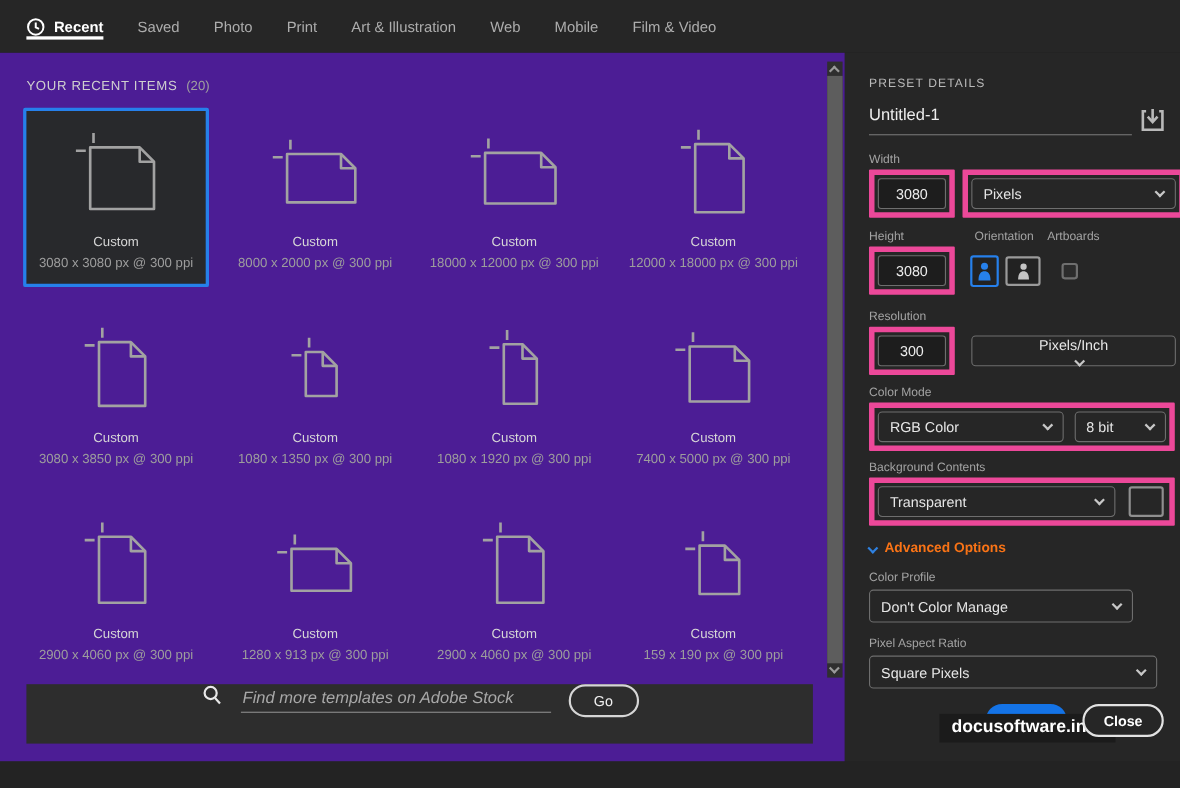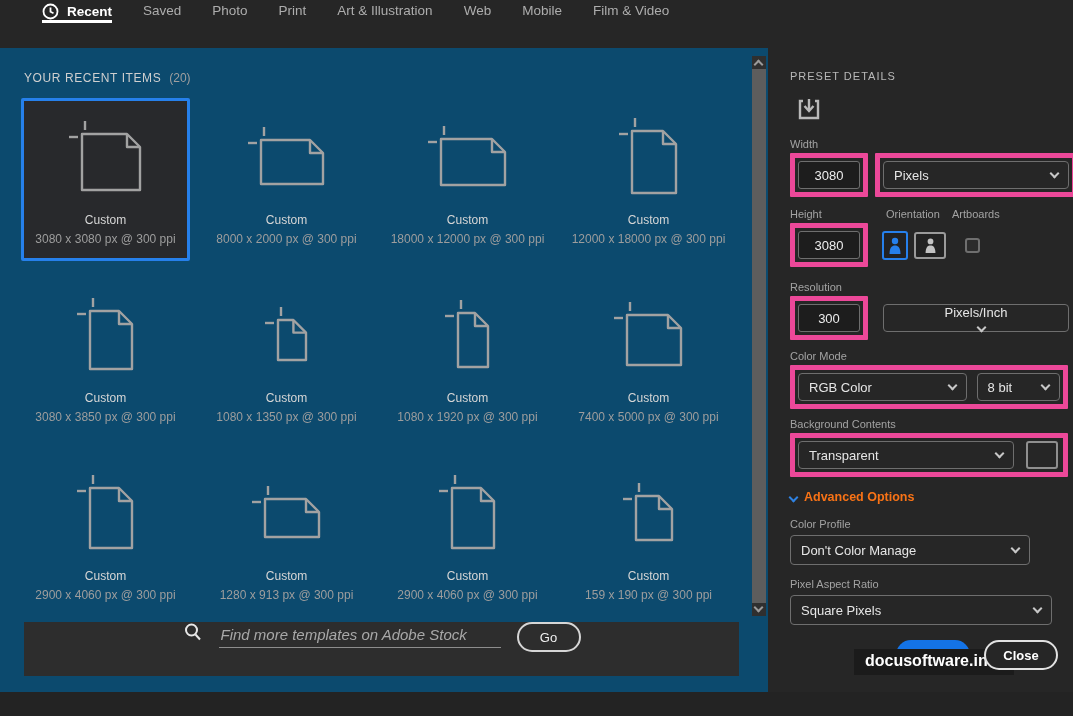--- a/index.html
+++ b/index.html
@@ -8,30 +8,30 @@
   .app { position:relative; width:1073px; height:716px; }
 
   
   .titlebar { height:24px; background:#f4f4f6; display:flex; align-items:center;
               padding:0 10px; position:relative; }
   .titlebar .t-text { font-size:12px; color:#2b2b2b; }
   .titlebar .x { position:absolute; right:10px; top:3px; width:16px; height:16px;
                  color:#333; font-size:15px; line-height:16px; text-align:center; cursor:pointer; }
 
   
-  .tabbar { height:48px; background:#262626; display:flex; align-items:flex-start;
-            padding-left:42px; }
+  .tabbar { height:48px; background:#262626; display:flex; align-items:center;
+            padding-left:24px; }
   .tab { display:flex; align-items:center; gap:8px; margin-right:31px; font-size:13.5px;
          color:#adadad; border-bottom:3px solid transparent; padding-top:3px; cursor:pointer; }
   .tab.active { color:#ffffff; border-bottom-color:#ffffff; font-weight:bold; }
   .tab svg { display:block; }
 
   
   .main { position:relative; display:flex; height:644px; }
-  .leftpane { position:relative; width:768px; height:644px; background:#0c4a6e; }
+  .leftpane { position:relative; width:768px; height:644px; background:#4c1d95; }
   .rightpane { position:relative; width:305px; height:644px; background:#262626; }
 
   
   .section-head { margin:23px 0 0 24px; font-size:12px; letter-spacing:.6px; color:#cfcfcf; }
   .section-head .cnt { color:#9f9f9f; margin-left:4px; letter-spacing:0; }
   .grid { margin:13px 0 0 21px; display:grid; grid-template-columns:repeat(4,169px);
           column-gap:12px; row-gap:15px; }
   .tile { height:163px; border:3px solid transparent; border-radius:2px; display:flex;
           flex-direction:column; align-items:center; cursor:pointer; }
   .tile.selected { border-color:#2680eb; background:#28292c; }
@@ -328,20 +328,21 @@
         <input type="text" placeholder="Find more templates on Adobe Stock" style="">
         <button class="go-btn">Go</button>
       </div>
     </div>
 
     <div class="rightpane">
       <div class="rp-in">
         <div class="rp-head">PRESET DETAILS</div>
 
         <div class="name-row">
+          <div class="name-box">Untitled-1</div>
           <svg class="save-ic" width="26" height="26" viewBox="0 0 26 26">
             <path d="M7 5 H4 V22 H22 V5 H19" fill="none" stroke="#b9b9b9" stroke-width="2.4"></path>
             <line x1="13" y1="3" x2="13" y2="14" stroke="#b9b9b9" stroke-width="2.4"></line>
             <path d="M8.5 10 L13 15 L17.5 10" fill="none" stroke="#b9b9b9" stroke-width="2.4"></path>
           </svg>
         </div>
 
         <div class="lbl" style="margin-top:16px;">Width</div>
         <div class="row" style="margin-top:3px; gap:7px;">
           <div class="hl">

